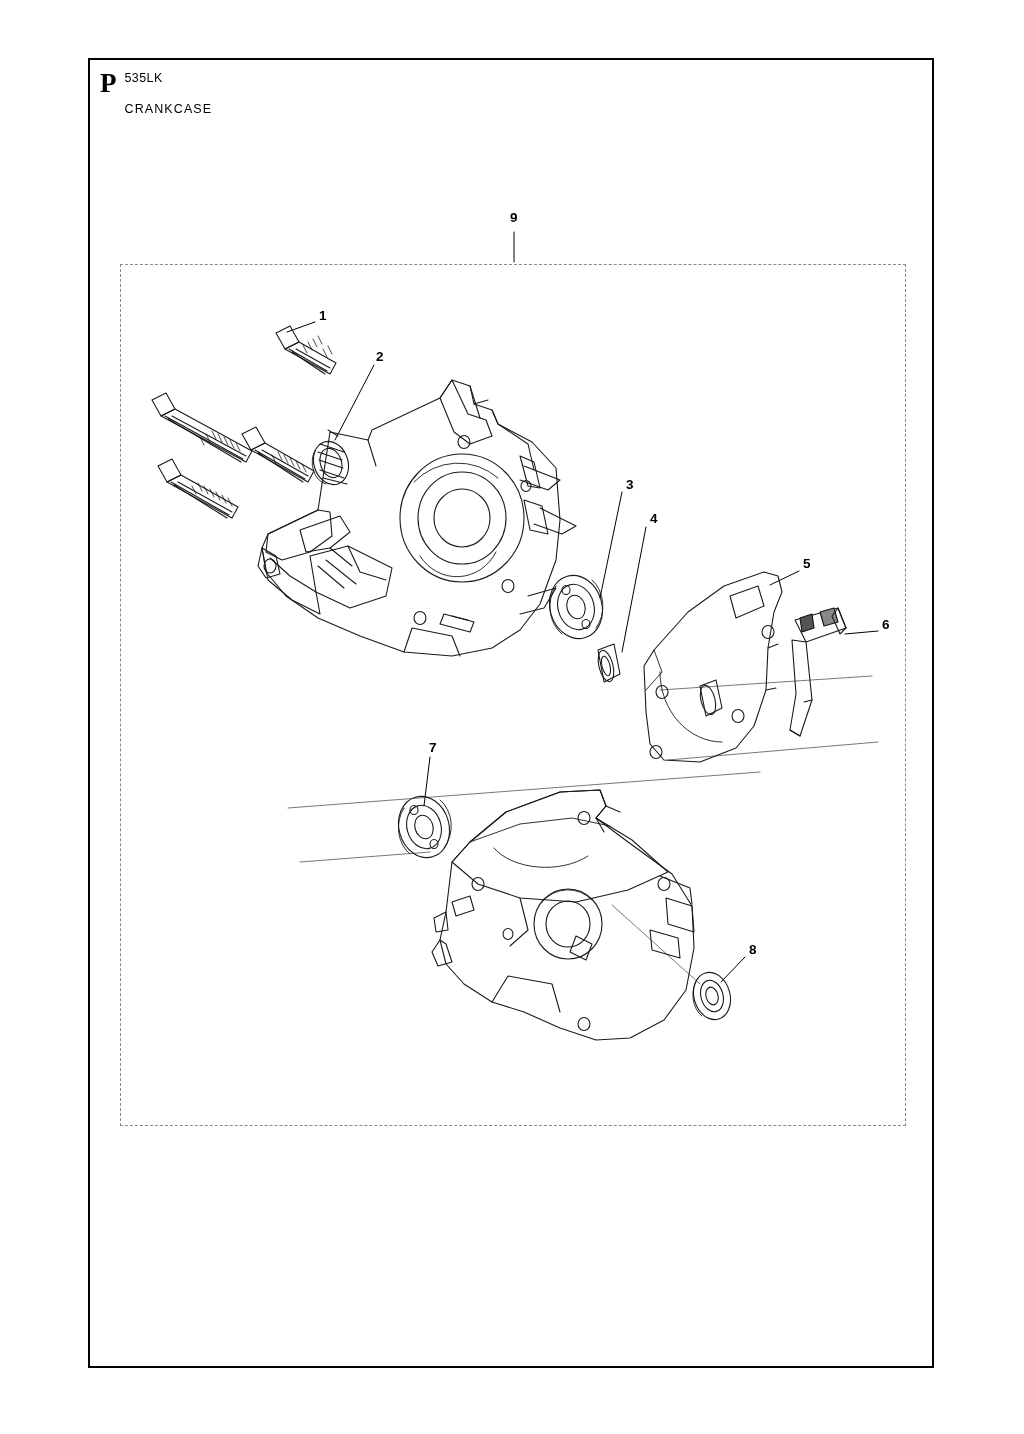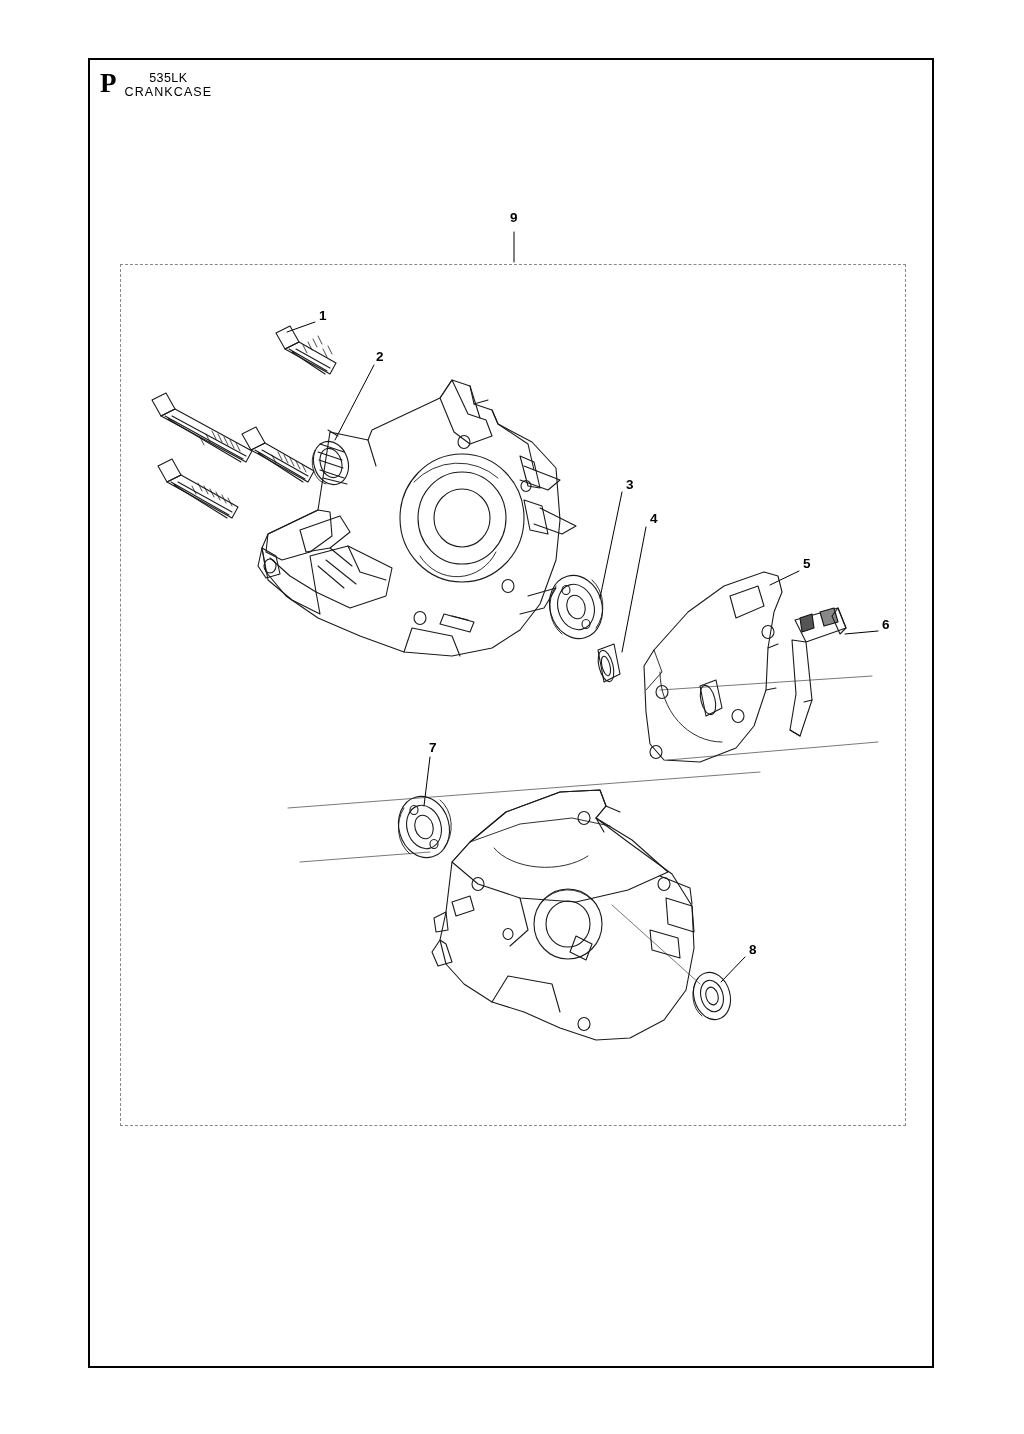--- a/index.html
+++ b/index.html
@@ -41,31 +41,31 @@
   .header .section-letter {
     font-size: 27px;
     font-weight: bold;
     line-height: 1;
     margin-right: 8px;
     font-family: "Liberation Serif", serif;
     letter-spacing: 0px;
   }
   .header .titles {
     padding-top: 2px;
-    text-align: center;
   }
   .header .model {
     font-size: 12.5px;
     letter-spacing: 0.4px;
     line-height: 13px;
   }
   .header .assembly {
     font-size: 12.5px;
     letter-spacing: 1.1px;
     line-height: 14px;
+    margin-top: 17px;
   }
   
   .group-box {
     position: absolute;
     left: 120px;
     top: 264px;
     width: 786px;
     height: 862px;
     border: 1px dashed #888;
     box-sizing: border-box;

